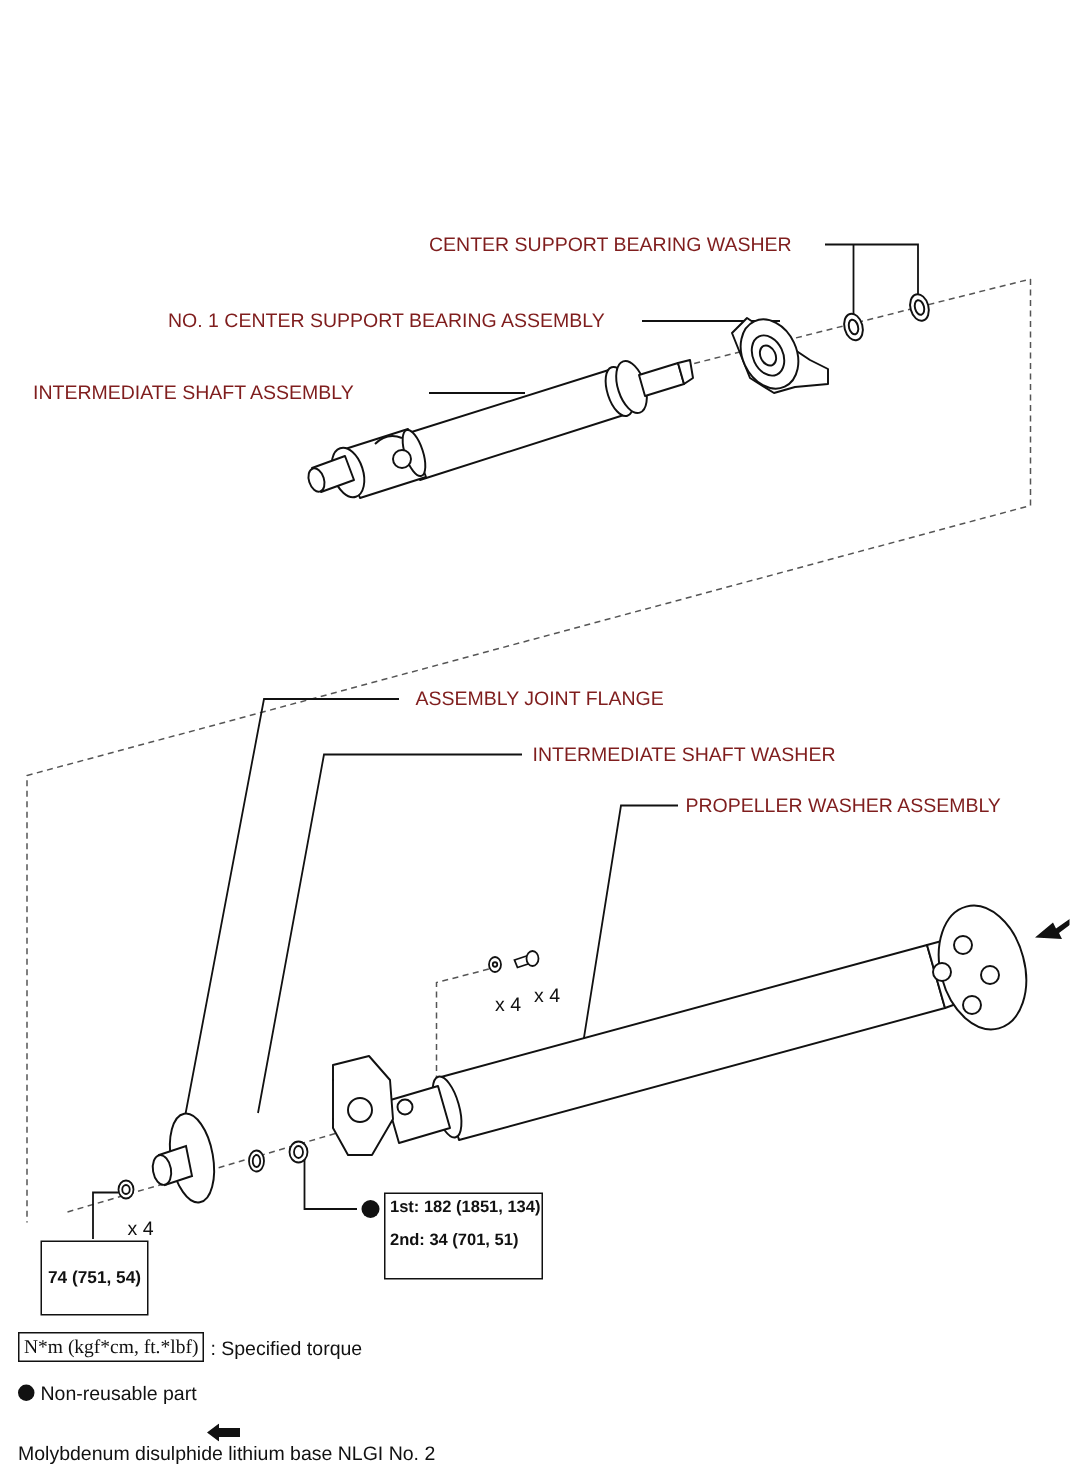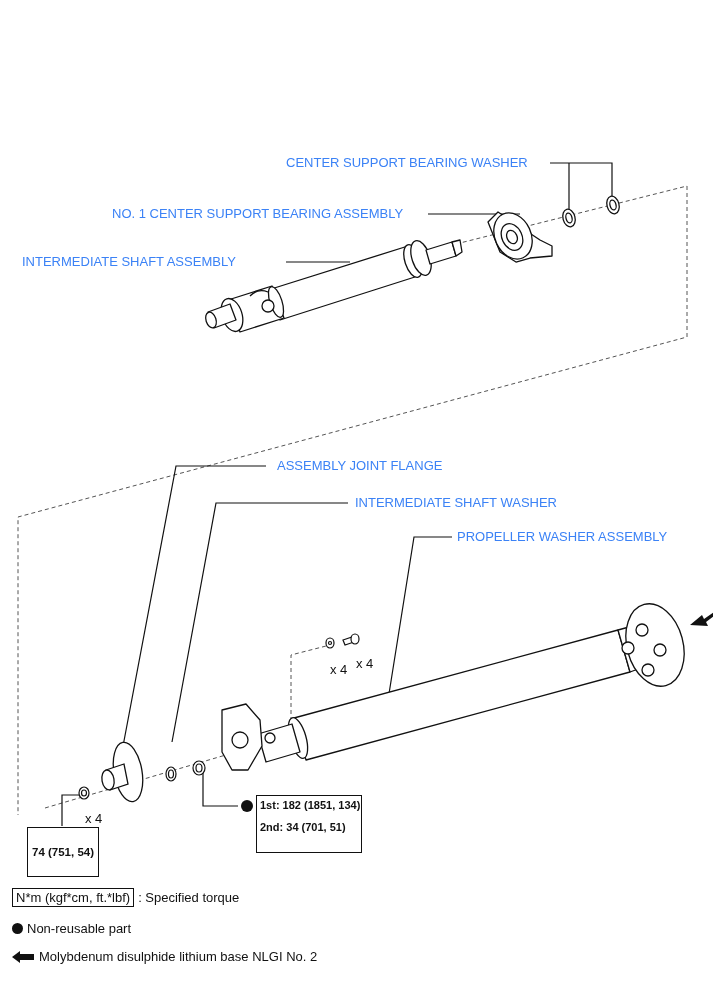--- a/index.html
+++ b/index.html
@@ -1,27 +1,27 @@
 <!DOCTYPE html>
 <html><head>
 <meta charset="utf-8">
 <style>
   html, body { margin:0; padding:0; background:#ffffff; }
   body { width:713px; height:982px; position:relative; overflow:hidden;
          font-family:"Liberation Sans", sans-serif; color:#111; }
   #diagram { position:absolute; left:0; top:0; width:713px; height:982px; }
-  .lbl { position:absolute; font-size:13px; white-space:nowrap; letter-spacing:0; color:#3b82f6; }
+  .lbl { position:absolute; font-size:13px; white-space:nowrap; letter-spacing:0; color:#7f1d1d; }
   .torque-box { position:absolute; border:1.5px solid #111; background:#fff;
                 font-size:11.5px; font-weight:bold; padding:18px 4px; white-space:nowrap; }
   .torque-multi { position:absolute; border:1.5px solid #111; background:#fff;
                   font-size:11px; font-weight:bold; width:106px; height:58px; box-sizing:border-box; padding:2px 3px; }
   .torque-multi div { height:22px; line-height:14px; white-space:nowrap; }
   .qty { position:absolute; font-size:13px; white-space:nowrap;margin-top:11px; }
   .legend-row { position:absolute; left:12px; font-size:13px; white-space:nowrap; display:flex; align-items:center; }
-  .legend-box { border:1.5px solid #111; padding:1px 3px; margin-right:4px; }
+  .legend-box { border:1.5px solid #111; padding:1px 3px; margin-right:4px;font-family:Liberation Serif, serif; }
   .dot { display:inline-block; width:11px; height:11px; border-radius:50%; background:#111; margin-right:4px; }
   .arrow-ico { display:inline-block; width:22px; height:12px; margin-right:5px; }
   .bullet-dot { position:absolute; width:12px; height:12px; border-radius:50%; background:#111; }
 </style>
 </head>
 <body>
 
 <svg id="diagram" viewBox="0 0 713 982" xmlns="http://www.w3.org/2000/svg">
 
   <g fill="none" stroke="#555" stroke-width="1" stroke-dasharray="4,3">
@@ -137,18 +137,18 @@
 </div>
 
 <div class="legend-row" style="top:888px;">
   <span class="legend-box">N*m (kgf*cm, ft.*lbf)</span>
   <span>: Specified torque</span>
 </div>
 <div class="legend-row" style="top:921px;">
   <span class="dot"></span>
   <span>Non-reusable part</span>
 </div>
-<div class="legend-row" style="top:949px;">
+<div class="legend-row" style="top:949px;flex-direction:column;">
   <svg class="arrow-ico" viewBox="0 0 22 12">
     <path d="M0,6 L8,0 L8,3 L22,3 L22,9 L8,9 L8,12 Z" fill="#111"></path>
   </svg>
   <span>Molybdenum disulphide lithium base NLGI No. 2</span>
 </div>
 
 </body></html>

